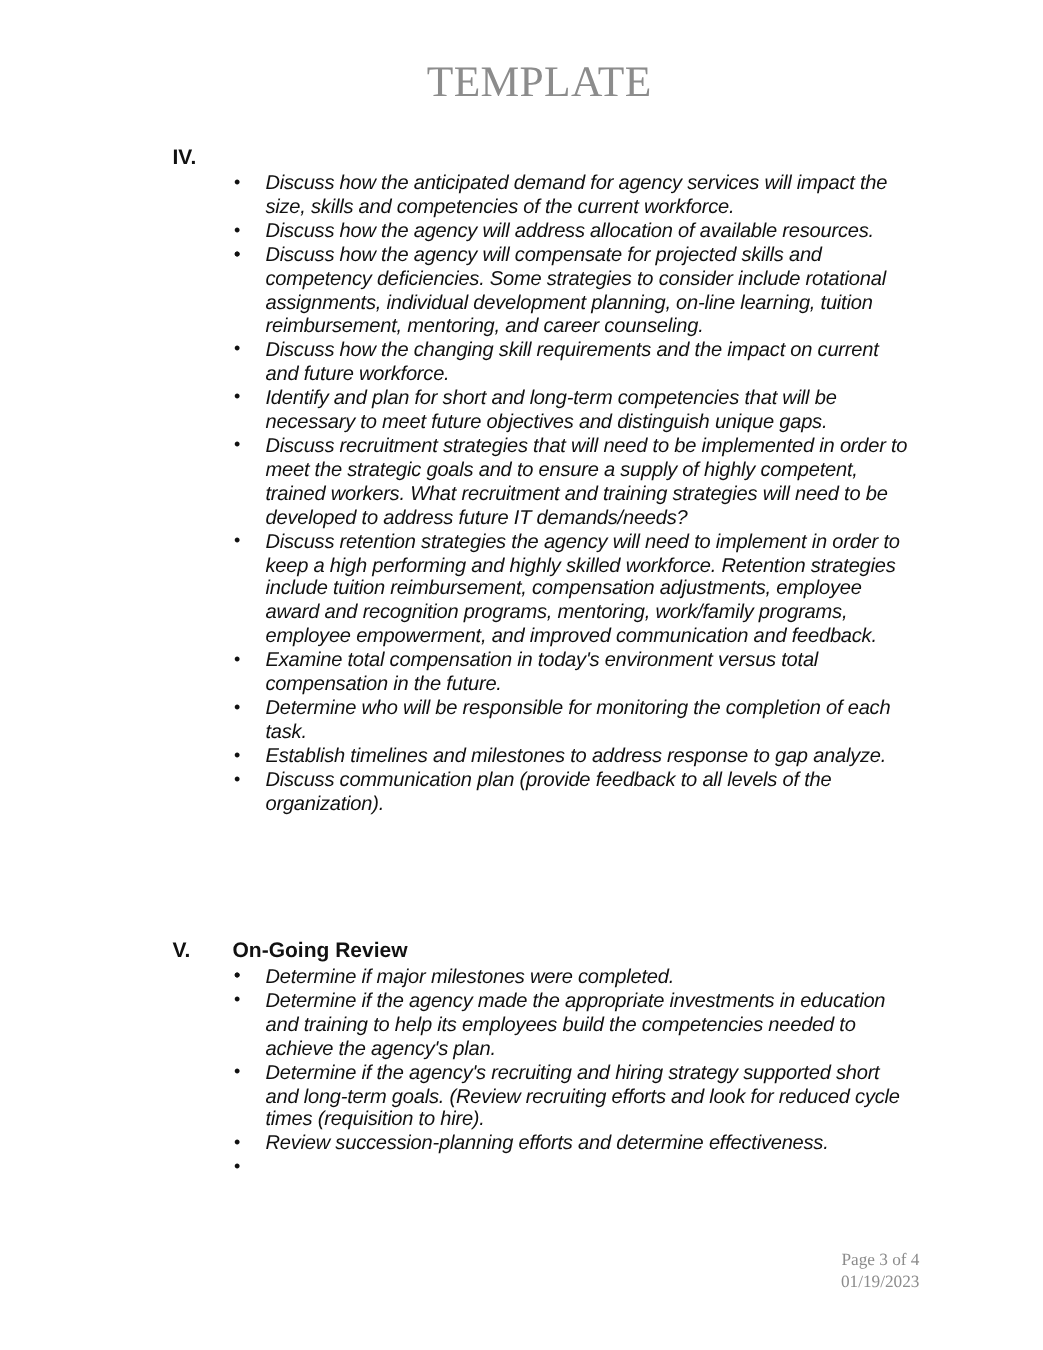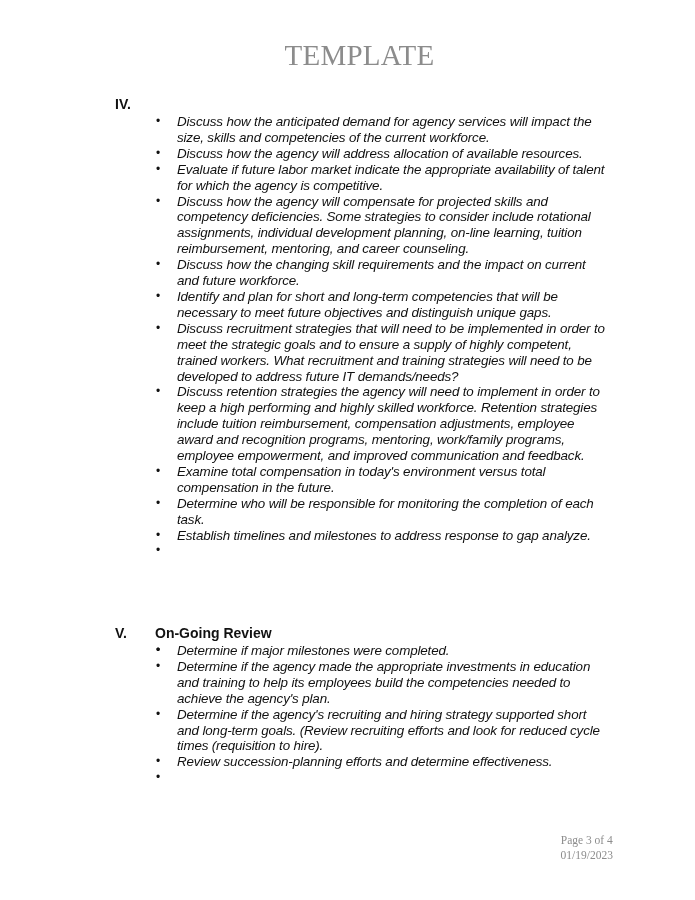--- a/index.html
+++ b/index.html
@@ -74,51 +74,51 @@
       position: absolute;
       left: 144px;
       top: 0;
       font-style: normal;
       font-size: 12px;
     }
     .footer {
       position: absolute;
       right: 94px;
       top: 833px;
-      text-align: center;
+      text-align: right;
       font-family: "Liberation Serif", serif;
       font-size: 11.5px;
       color: #8c8c8c;
       line-height: 15px;
     }
   </style>
 </head>
 <body>
 
 <div class="page">
 
   <div class="doc-title">TEMPLATE</div>
 
   <div class="section" style="top:96px;">
     <div class="section-head">
       <span class="section-num">IV.</span>
     </div>
     <ul class="bullets" style="margin-top:1px;">
       <li><span class="bullet">•</span><span>Discuss how the anticipated demand for agency services will impact the size, skills and competencies of the current workforce.</span></li>
       <li><span class="bullet">•</span><span>Discuss how the agency will address allocation of available resources.</span></li>
-      <li><span class="bullet">•</span><span>Evaluate if future labor market indicate the appropriate availability of talent for which the agency is competitive.</span></li>
+      <li><span class="bullet">•</span></li>
       <li><span class="bullet">•</span><span>Discuss how the agency will compensate for projected skills and competency deficiencies. Some strategies to consider include rotational assignments, individual development planning, on-line learning, tuition reimbursement, mentoring, and career counseling.</span></li>
       <li><span class="bullet">•</span><span>Discuss how the changing skill requirements and the impact on current and future workforce.</span></li>
       <li><span class="bullet">•</span><span>Identify and plan for short and long-term competencies that will be necessary to meet future objectives and distinguish unique gaps.</span></li>
       <li><span class="bullet">•</span><span>Discuss recruitment strategies that will need to be implemented in order to meet the strategic goals and to ensure a supply of highly competent, trained workers.  What recruitment and training strategies will need to be developed to address future IT demands/needs?</span></li>
       <li><span class="bullet">•</span><span>Discuss retention strategies the agency will need to implement in order to keep a high performing and highly skilled workforce.  Retention strategies include tuition reimbursement, compensation adjustments, employee award  and recognition programs, mentoring, work/family programs, employee empowerment,  and improved communication and feedback.</span></li>
       <li><span class="bullet">•</span><span>Examine total compensation in today's environment versus total compensation in the future.</span></li>
       <li><span class="bullet">•</span><span>Determine who  will be responsible for monitoring the completion of each task.</span></li>
       <li><span class="bullet">•</span><span>Establish timelines and milestones to address response to gap analyze.</span></li>
-      <li><span class="bullet">•</span></li>
+      <li><span class="bullet">•</span><span>Discuss communication plan (provide feedback to all levels of the organization).</span></li>
     </ul>
   </div>
 
   <div class="section" style="top:625px;">
     <div class="section-head">
       <span class="section-num">V.</span>
       <span class="section-title">On-Going Review</span>
     </div>
     <ul class="bullets" style="margin-top:1px;">
       <li><span class="bullet">•</span></li>

